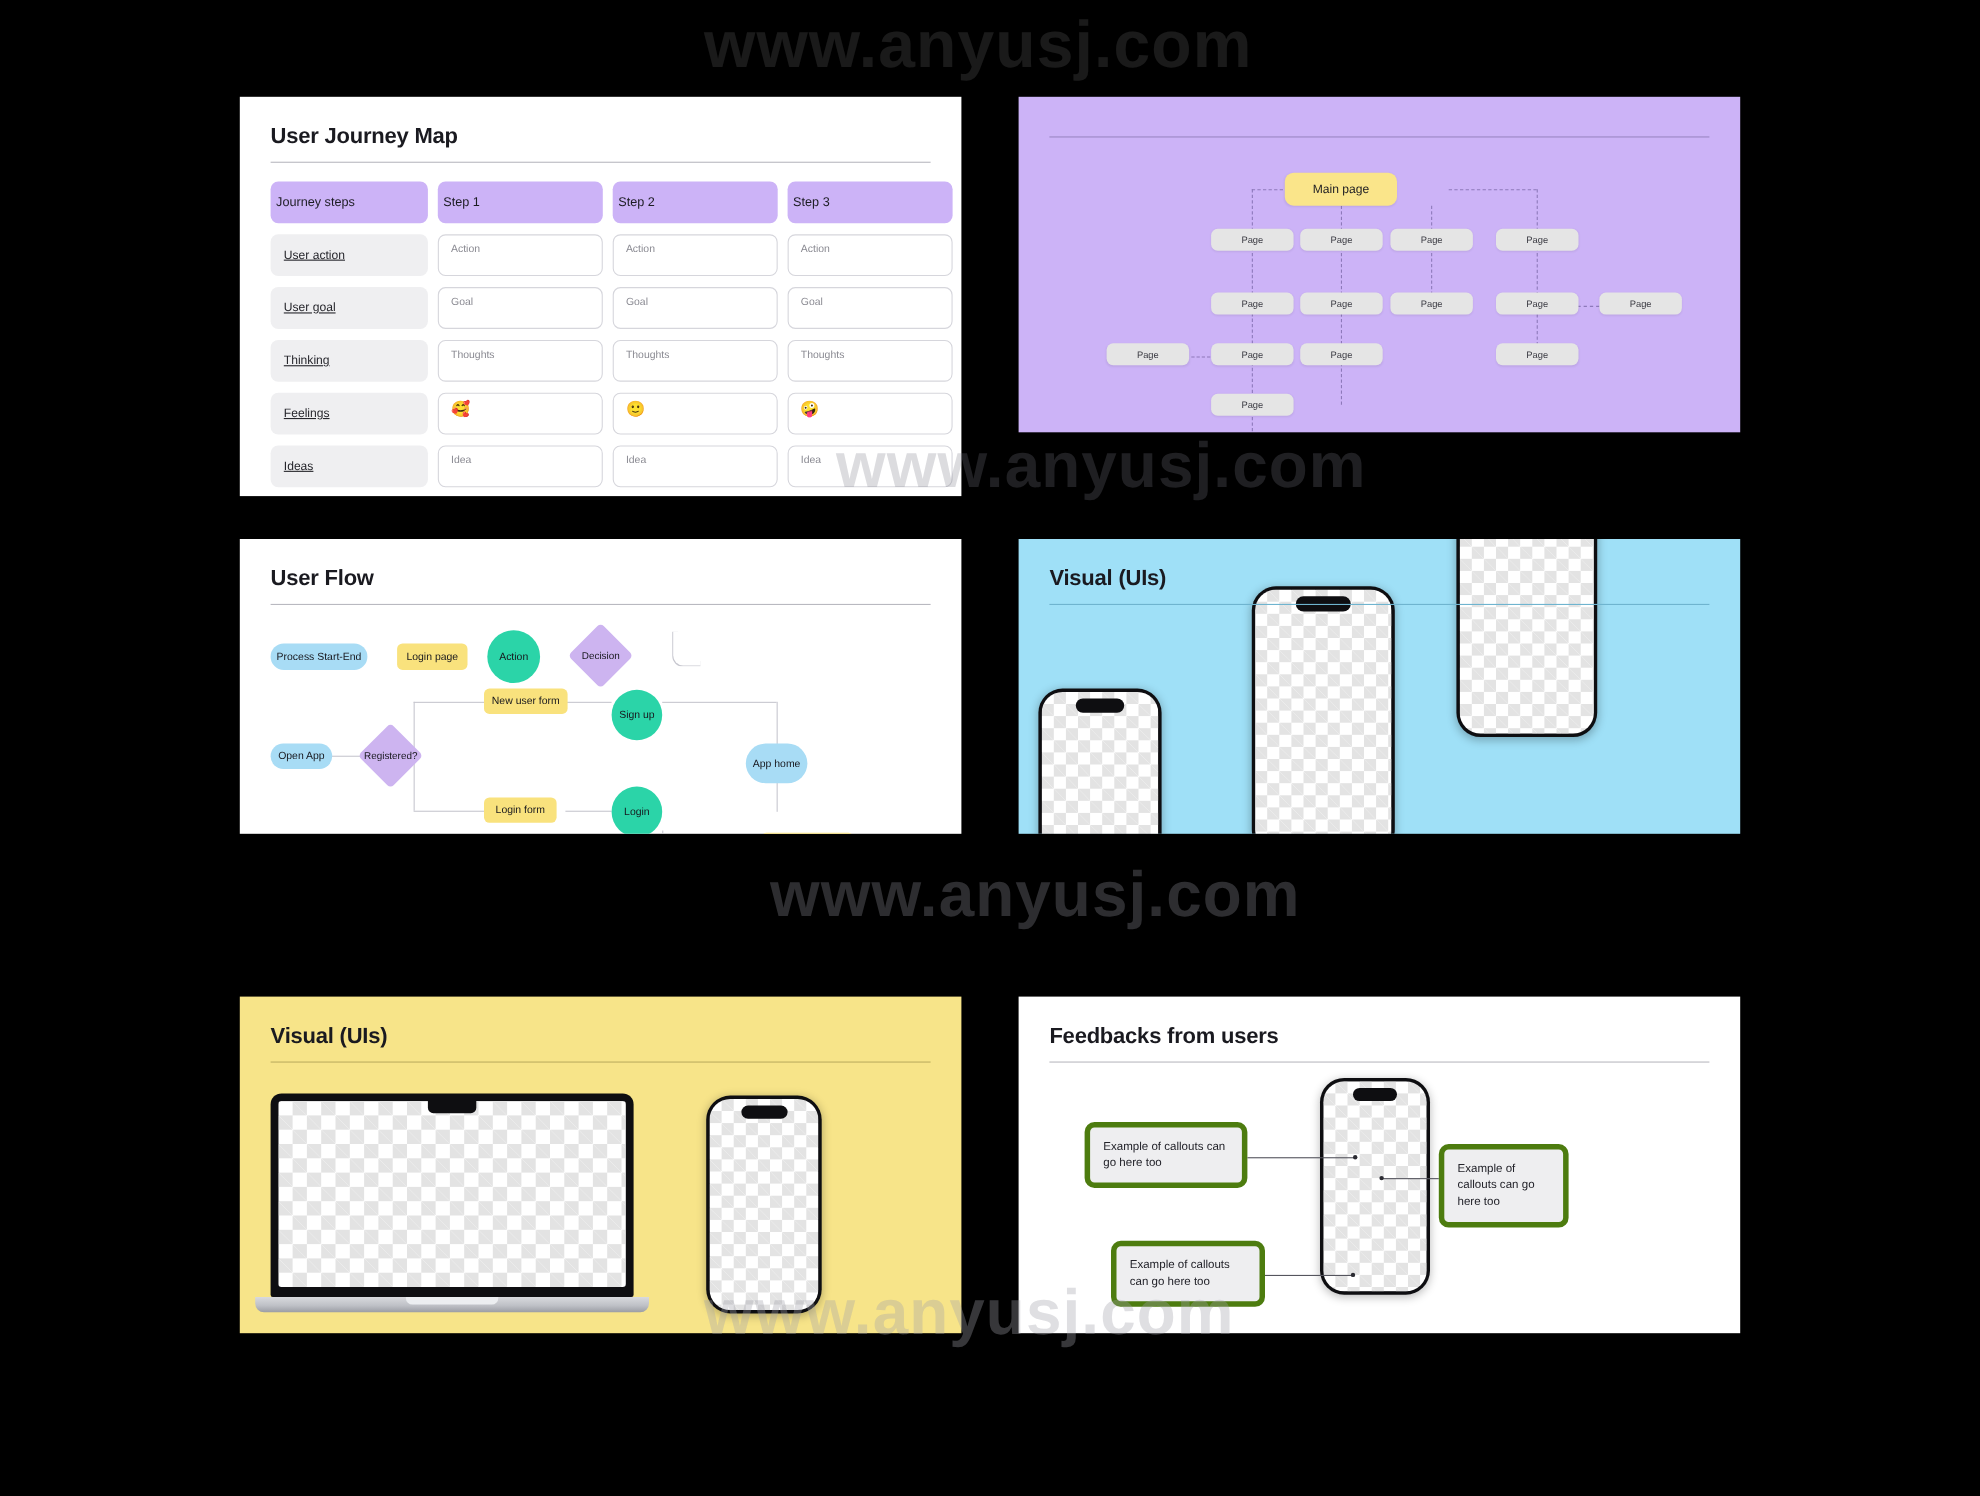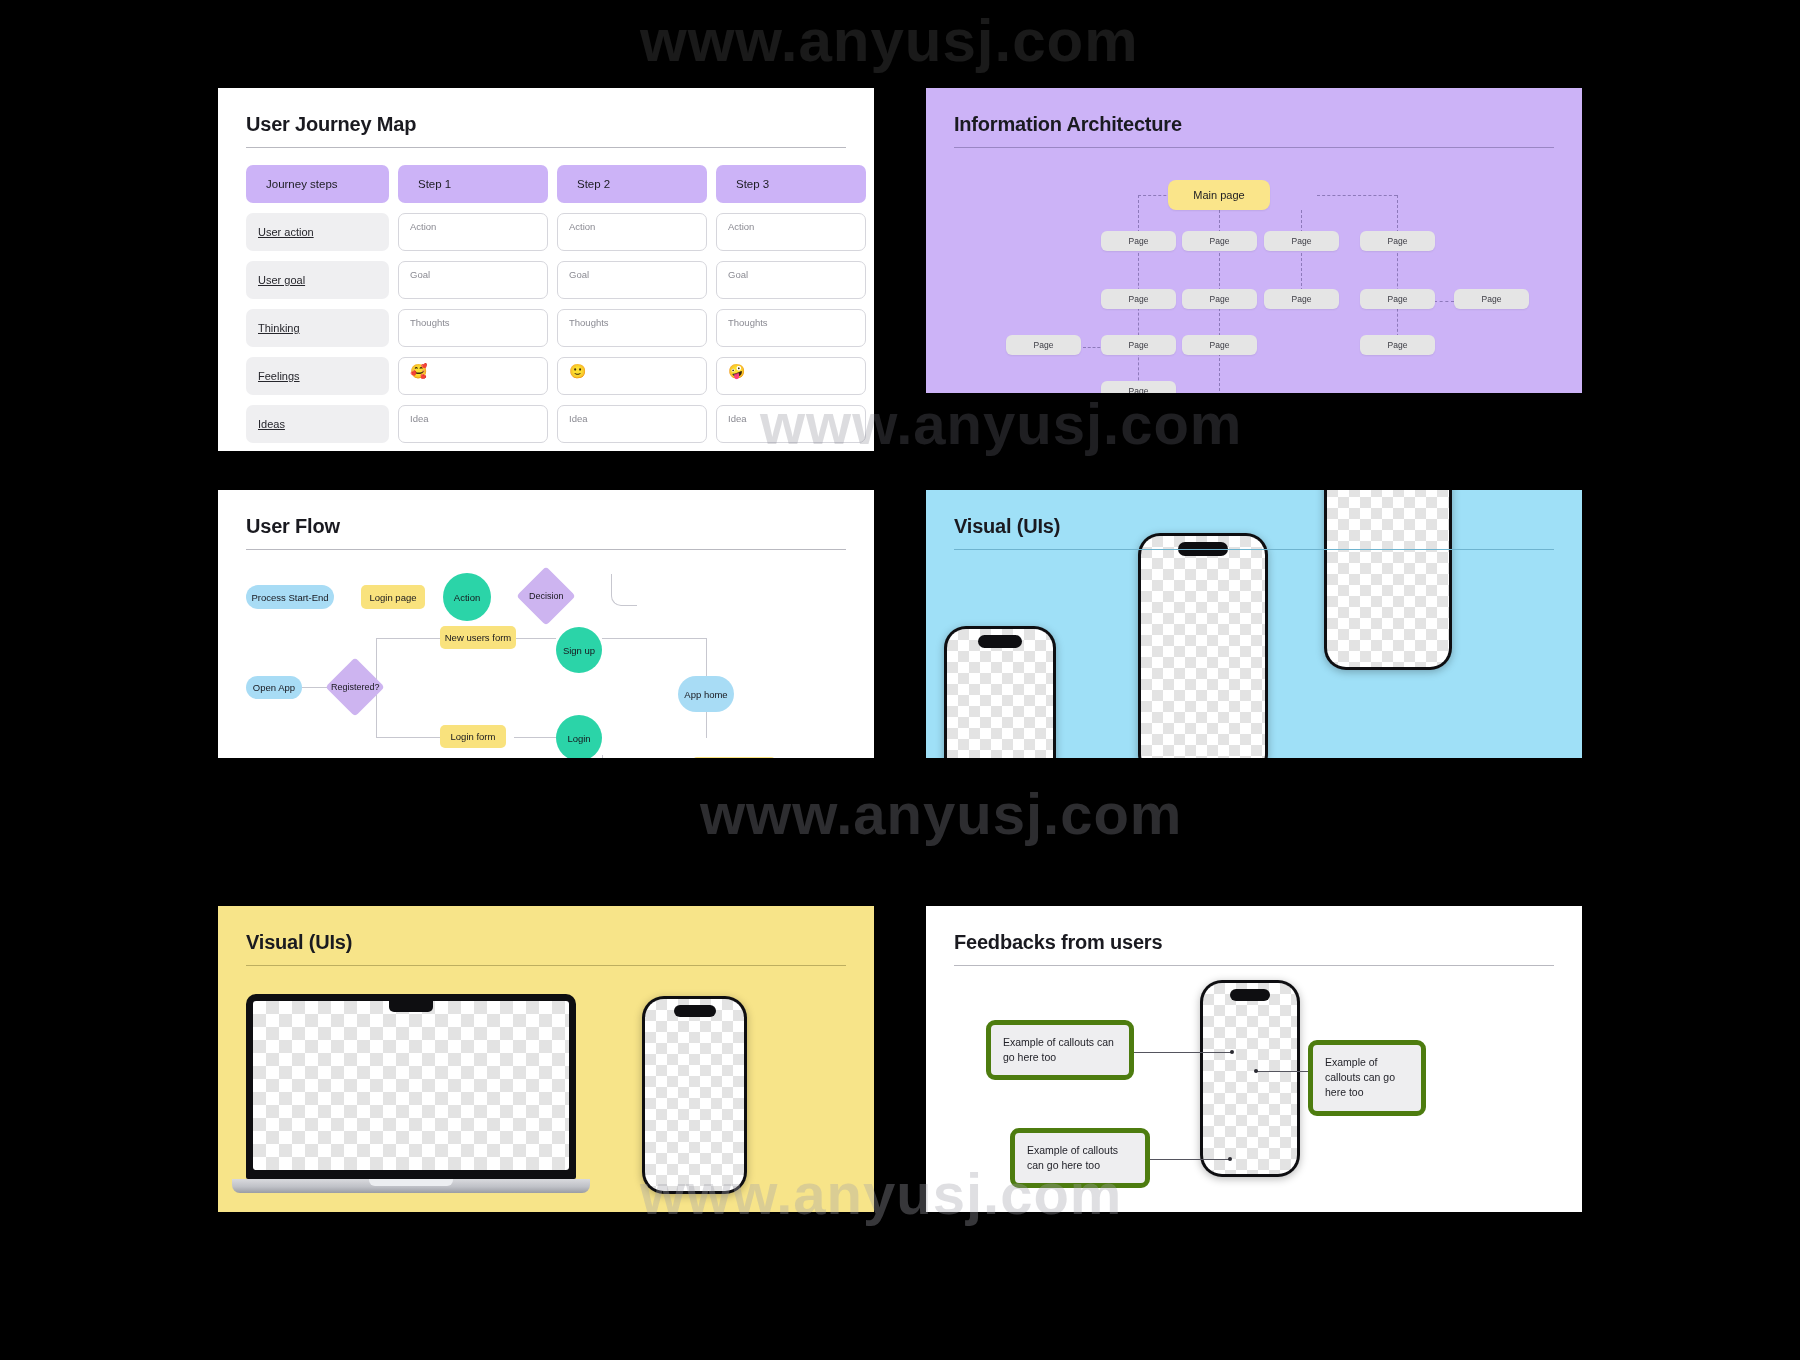--- a/index.html
+++ b/index.html
@@ -44,21 +44,21 @@
     background: #b9b9c0;
     margin-top: 11px;
   }
 
   
   #p1 { left: 218px; top: 88px; width: 656px; height: 363px; background: #ffffff; }
   #p1 .inner { padding: 25px 28px 0 28px; }
   .jm-grid { display: grid; grid-template-columns: 143px 150px 150px 150px; gap: 10px 9px; margin-top: 17px; }
   .jm-head {
     background: #ccb3f7; border-radius: 7px; height: 38px;
-    display: flex; align-items: center; padding-left: 20px;
+    display: flex; align-items: center; padding-left: 5px;
     font-size: 11.5px; color: #1c1c22; font-weight: 400;
   }
   .jm-rowlabel {
     background: #efeff1; border-radius: 7px; height: 38px;
     display: flex; align-items: center; padding-left: 12px;
     font-size: 11px; color: #26262c; text-decoration: underline;
   }
   .jm-cell {
     background: #ffffff; border: 1px solid #d6d6dc; border-radius: 7px;
     height: 38px; padding: 7px 0 0 11px;
@@ -248,21 +248,20 @@
         <div class="jm-rowlabel">Ideas</div>
         <div class="jm-cell">Idea</div>
         <div class="jm-cell">Idea</div>
         <div class="jm-cell">Idea</div>
       </div>
     </div>
   </div>
 
   <div class="panel" id="p2">
     <div class="inner">
-      <div class="panel-title">Information Architecture</div>
       <div class="panel-rule"></div>
 
       <div class="ia-canvas">
 
         <div class="ia-h" style="left:184px; top:39px; width:74px;"></div>
         <div class="ia-h" style="left:363px; top:39px; width:80px;"></div>
         <div class="ia-v" style="left:184px; top:39px; height:48px;"></div>
         <div class="ia-v" style="left:443px; top:39px; height:48px;"></div>
         <div class="ia-v" style="left:265px; top:54px; height:33px;"></div>
         <div class="ia-v" style="left:347px; top:54px; height:33px;"></div>
@@ -326,21 +325,21 @@
         <div class="uf-conn v" style="left:460px; top:78px;  height:40px;"></div>
         <div class="uf-conn v" style="left:460px; top:150px; height:28px;"></div>
 
         <div class="uf-conn v" style="left:356px; top:195px; height:13px;"></div>
 
         <div class="uf-pill" style="left:0px; top:116px; width:56px; height:23px;">Open App</div>
         <div class="uf-diamond" style="left:88px; top:106px; width:42px; height:42px;">
             <span>Registered?</span>
           </div>
 
-        <div class="uf-rect" style="left:194px; top:66px; width:76px; height:23px;">New users form</div>
+        <div class="uf-rect" style="left:194px; top:66px; width:76px; height:23px;">New user form</div>
         <div class="uf-circle" style="left:310px; top:67px; width:46px; height:46px;">Sign up</div>
 
         <div class="uf-rect" style="left:194px; top:165px; width:66px; height:23px;">Login form</div>
         <div class="uf-circle" style="left:310px; top:155px; width:46px; height:46px;">Login</div>
 
         <div class="uf-pill" style="left:432px; top:116px; width:56px; height:36px;">App home</div>
         <div class="uf-rect" style="left:446px; top:197px; width:84px; height:23px;">Forgot password</div>
       </div>
     </div>
   </div>

